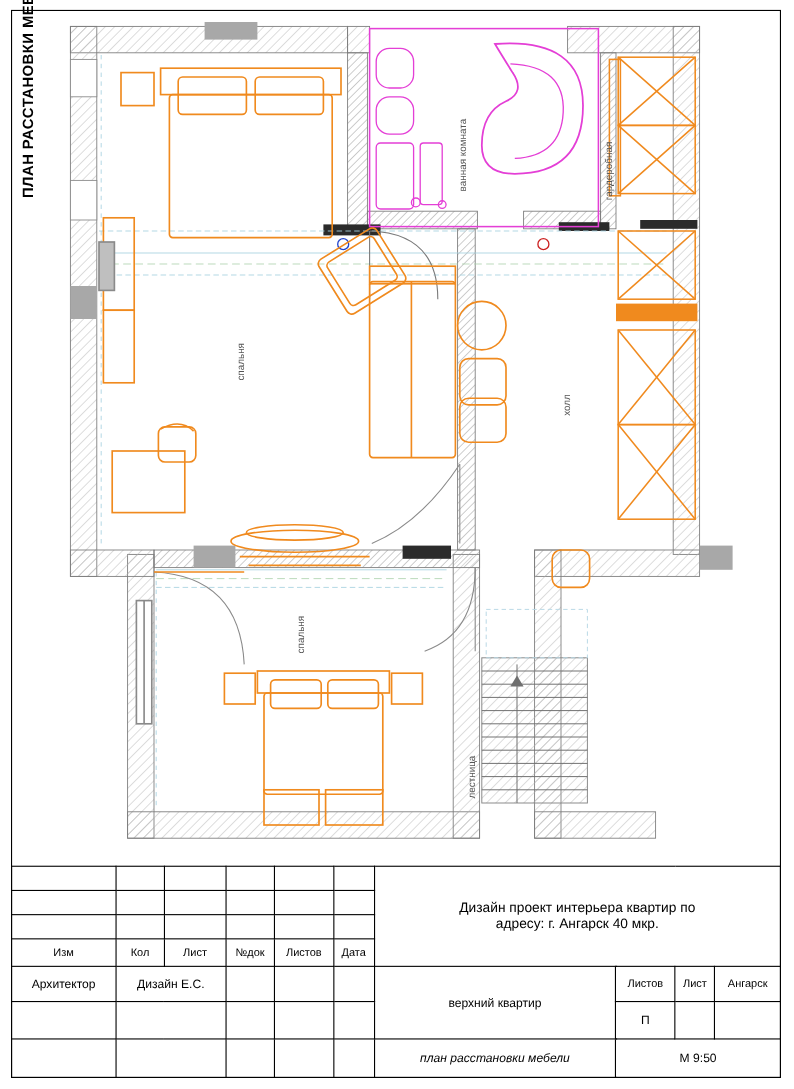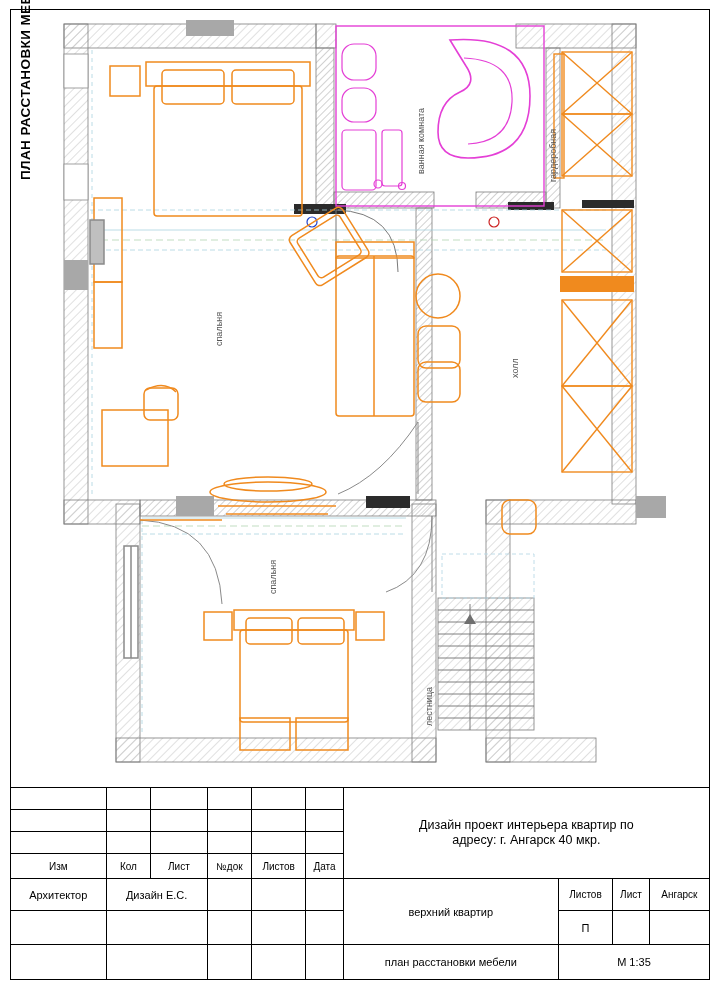--- a/index.html
+++ b/index.html
@@ -11,21 +11,21 @@
           font-size:13.5px;font-weight:bold;letter-spacing:.4px;white-space:nowrap;}
   
   #plan{position:absolute;left:46px;top:14px;width:646px;height:760px;}
   svg{display:block;}
   
   .tb{position:absolute;left:10px;top:787px;width:700px;height:193px;box-sizing:border-box;}
   .tb table{border-collapse:collapse;width:100%;height:100%;font-size:10.5px;}
   .tb td{border:1px solid #000;padding:0;text-align:center;vertical-align:middle;}
   .tbtext{font-size:11px;}
   .big{font-size:12.5px;line-height:15px;}
-  .italic{}
+  .italic{font-style:italic;}
   .lft{text-align:left;padding-left:5px;}
   .rn{font-size:10px;}
 </style>
 </head>
 <body>
 
 <div id="sheet">
 
   <div class="frame"></div>
 
@@ -295,19 +295,19 @@
         <td class="tbtext"></td>
         <td class="tbtext"></td>
       </tr>
       <tr style="height:28px">
         <td class="lft"></td>
         <td class="lft" colspan="2"></td>
         <td></td>
             <td></td>
             <td></td>
         <td colspan="2" class="tbtext italic">план расстановки мебели</td>
-        <td colspan="3" class="tbtext">М 1:35</td>
+        <td colspan="3" class="tbtext">М 9:50</td>
       </tr>
     </tbody>
       </table>
   </div>
 
 </div>
 
 </body></html>

